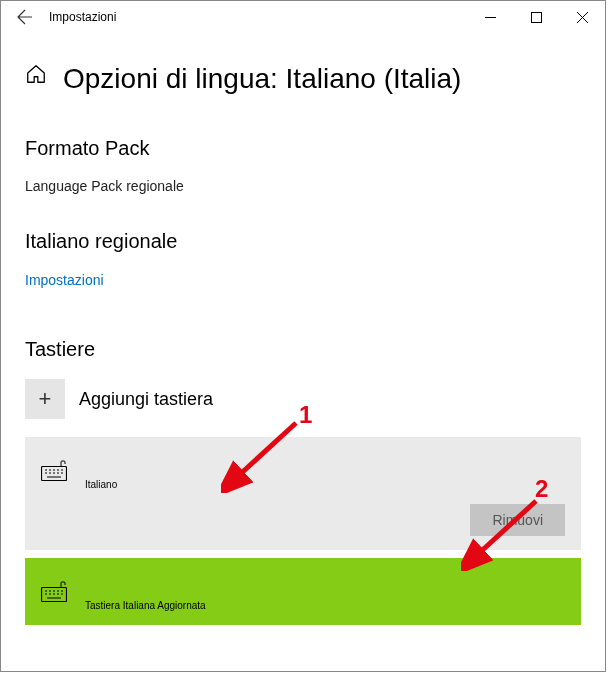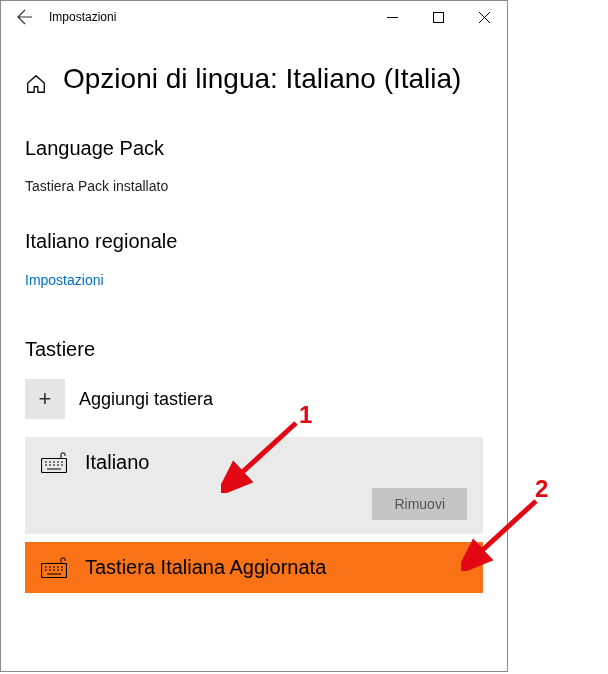--- a/index.html
+++ b/index.html
@@ -7,21 +7,21 @@
       font-family: "Segoe UI", Arial, sans-serif;
       background: #fff;
       color: #000;
       width: 608px;
       height: 674px;
       overflow: hidden;
       position: relative;
     }
     .window {
       border: 1px solid #888;
-      width: 508px;
+      width: 606px;
       height: 672px;
       position: relative;
       background: #fff;
     }
     .titlebar {
       display: flex;
       align-items: center;
       height: 32px;
       padding-left: 8px;
     }
@@ -46,21 +46,21 @@
       display: flex; align-items: center; justify-content: center;
       cursor: pointer;
       font-size: 13px;
       font-family: "Segoe UI Symbol", sans-serif;
     }
     .content {
       padding: 20px 24px;
     }
     .header-row {
       display: flex;
-      align-items: flex-end;
+      align-items: flex-start;
       gap: 16px;
       margin-bottom: 42px;
       margin-top: 10px;
     }
     .home-icon {
       width: 22px; height: 22px;
       color: #000;
     }
     .page-title {
       font-size: 28px;
@@ -94,37 +94,37 @@
     .plus-tile {
       width: 40px; height: 40px;
       background: #e5e5e5;
       display: flex; align-items: center; justify-content: center;
       font-size: 22px;
       color: #333;
       font-weight: 300;
     }
     .add-label { font-size: 18px; }
     .kbd-item {
-      background: #f97316;
+      background: #84cc16;
       padding: 14px 16px;
       margin-bottom: 8px;
       display: flex;
       align-items: center;
       gap: 18px;
       position: relative;
     }
     .kbd-item.selected {
       background: #eaeaea;
       padding-bottom: 60px;
     }
     .kbd-icon {
       width: 26px; height: 22px;
       color: #000;
     }
-    .kbd-label { font-size: 20px; }
+    .kbd-label { font-size: 10px; margin-top: 28px; }
     .remove-btn {
       position: absolute;
       right: 16px;
       bottom: 14px;
       background: #c4c4c4;
       color: #555;
       font-size: 14px;
       padding: 8px 22px;
       border: none;
       cursor: pointer;
@@ -173,22 +173,22 @@
 
   <div class="content">
     <div class="header-row">
       <svg class="home-icon" viewBox="0 0 24 24">
           <path d="M3 11 L12 3 L21 11 V21 H14 V15 H10 V21 H3 Z" stroke="#000" stroke-width="1.4" fill="none" stroke-linejoin="round"></path>
         </svg>
       <h1 class="page-title">Opzioni di lingua: Italiano (Italia)</h1>
     </div>
 
     <div class="section-gap">
-      <h2 class="section-heading">Language Pack</h2>
-      <p class="body-text">Tastiera Pack installato</p>
+      <h2 class="section-heading">Formato Pack</h2>
+      <p class="body-text">Language Pack regionale</p>
     </div>
 
     <div class="section-gap">
       <h2 class="section-heading">Italiano regionale</h2>
       <a class="link">Impostazioni</a>
     </div>
 
     <div>
       <h2 class="section-heading">Tastiere</h2>
 

